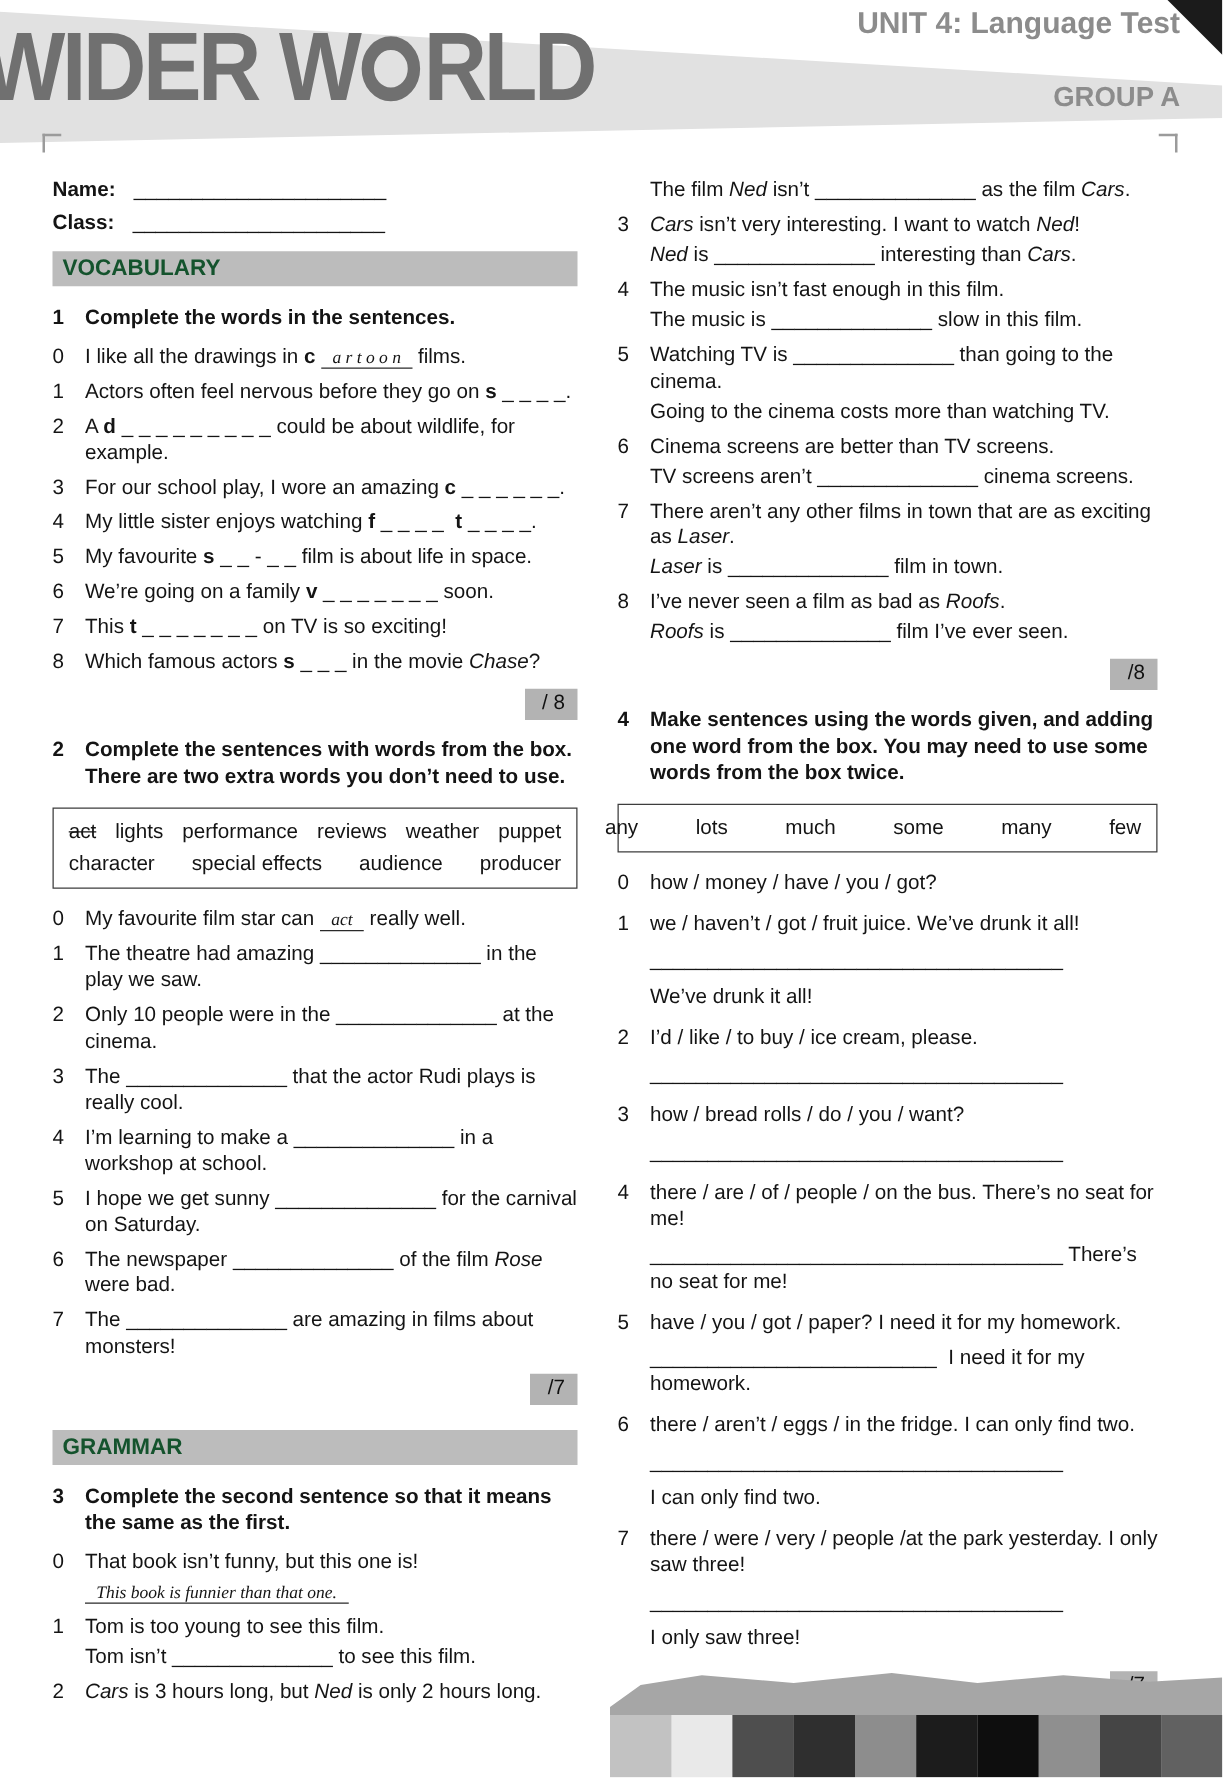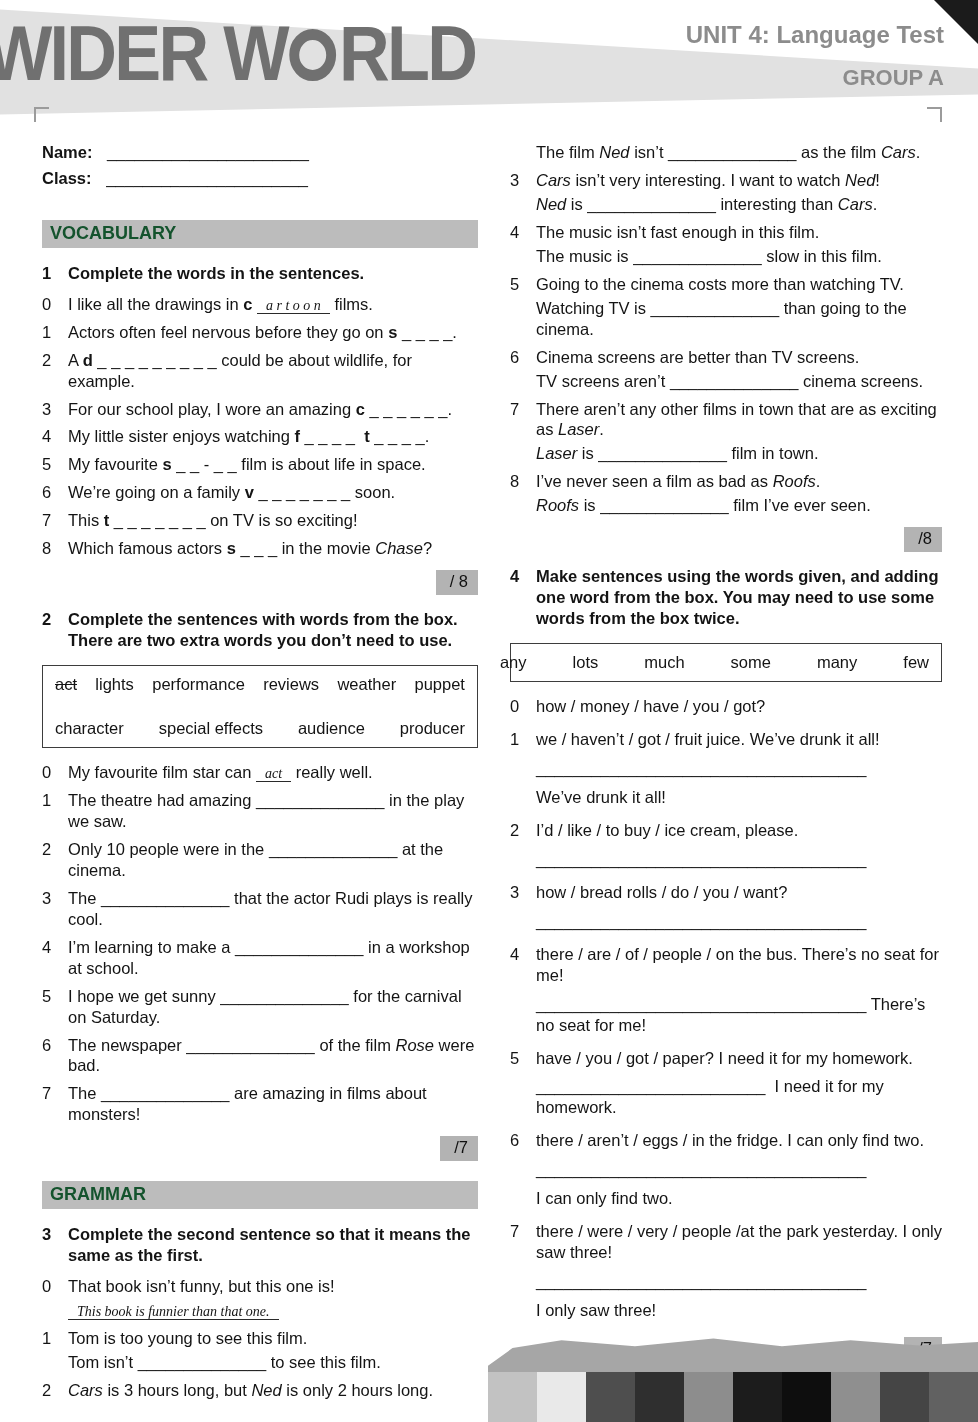--- a/index.html
+++ b/index.html
@@ -11,52 +11,52 @@
   }
   
   .header { position:relative; height:118px; }
   .band { position:absolute; left:0; top:0; width:100%; height:118px;
           clip-path:polygon(0 8%, 100% 58%, 100% 80%, 0 97%); }
   .logo { position:absolute; left:-14px; top:4px; font-size:78px; font-weight:bold;
           letter-spacing:-3px; white-space:nowrap; transform:scaleX(0.9);
           transform-origin:left top; }
   .logo-o { display:inline-block; width:52px; height:52px; border:11px solid currentColor;
             border-radius:50%; vertical-align:-1px; margin:0 3px; }
-  .unit  { position:absolute; right:34px; top:20px; font-size:24px; font-weight:bold; color:#8c8c8c; }
+  .unit  { position:absolute; right:34px; top:4px; font-size:24px; font-weight:bold; color:#8c8c8c; }
   .group { position:absolute; right:34px; top:64px; font-size:22px; font-weight:bold; color:#8c8c8c; }
   .corner-fold { position:absolute; right:0; top:0; width:0; height:0;
                  border-top:44px solid #1b1b1b; border-left:44px solid transparent; }
   .crop { position:absolute; width:15px; height:15px; }
   .crop.l { left:34px;  top:107px; border-left:2px solid #9b9b9b; border-top:2px solid #9b9b9b; }
   .crop.r { right:36px; top:107px; border-right:2px solid #9b9b9b; border-top:2px solid #9b9b9b; }
   
-  .content { position:absolute; top:142px; left:42px; right:36px; display:flex; gap:32px; }
+  .content { position:absolute; top:142px; left:42px; right:52px; display:flex; gap:32px; }
   .col { width:436px; display:flex; flex-direction:column; }
   .col.rightcol { width:432px; }
   
   .nameline { font-weight:bold; margin-bottom:5px; }
   .nameline .blank { font-weight:normal; margin-left:10px; }
-  .nameline:nth-of-type(2) { margin-bottom:21px; }
+  .nameline:nth-of-type(2) { margin-bottom:2px; }
   
   .secbar { padding:2px 8px 3px; font-weight:bold; font-size:18px; color:#14532d;
             margin:10px 0 11px; }
   
   .instr { display:flex; font-weight:bold; margin:4px 0 10px; }
   .qnum  { width:26px; flex:none; }
   .qtext { flex:1; min-width:0; }
   .qitem { display:flex; margin-bottom:7px; }
   .qline + .qline { margin-top:3px; }
   .roomy .qitem { margin-bottom:12px; }
   .roomy .qline + .qline { margin-top:8px; }
   
   .score { align-self:flex-end; padding:1px 10px 3px 14px; margin:4px 0 10px; color:#101010; }
   
   .wordbox { border:1.5px solid #3d3d3d; padding:8px 12px; margin:4px 0 14px; }
   .wordbox .boxline { display:flex; justify-content:space-between; }
-  .wordbox .boxline + .boxline { margin-top:23px; }
+  .wordbox .boxline + .boxline { margin-top:5px; }
   .wordbox.single .boxline { justify-content:flex-end; gap:46px; }
   
   .rt-b { font-weight:bold; }
   .rt-i { font-style:italic; }
   .rt-strike { text-decoration:line-through; }
   .rt-ans { font-family:"Liberation Serif","DejaVu Serif",serif; font-style:italic;
             font-size:14px; border-bottom:1.2px solid #2a2a2a; padding:0 9px 0px; }
   
   .strip { position:absolute; left:488px; right:0; bottom:0; height:88px; }
   .strip-band { position:absolute; left:0; right:0; top:0; bottom:0;
@@ -242,22 +242,22 @@
       <div class="qitem">
         <span class="qnum">4</span>
         <div class="qtext">
           <div class="qline"><span>The music isn’t fast enough in this film.</span></div>
           <div class="qline"><span>The music is ______________ slow in this film.</span></div>
         </div>
       </div>
       <div class="qitem">
         <span class="qnum">5</span>
         <div class="qtext">
+          <div class="qline"><span>Watching TV is ______________ than going to the cinema.</span></div>
           <div class="qline"><span>Going to the cinema costs more than watching TV.</span></div>
-          <div class="qline"><span>Watching TV is ______________ than going to the cinema.</span></div>
         </div>
       </div>
       <div class="qitem">
         <span class="qnum">6</span>
         <div class="qtext">
           <div class="qline"><span>Cinema screens are better than TV screens.</span></div>
           <div class="qline"><span>TV screens aren’t ______________ cinema screens.</span></div>
         </div>
       </div>
       <div class="qitem">

